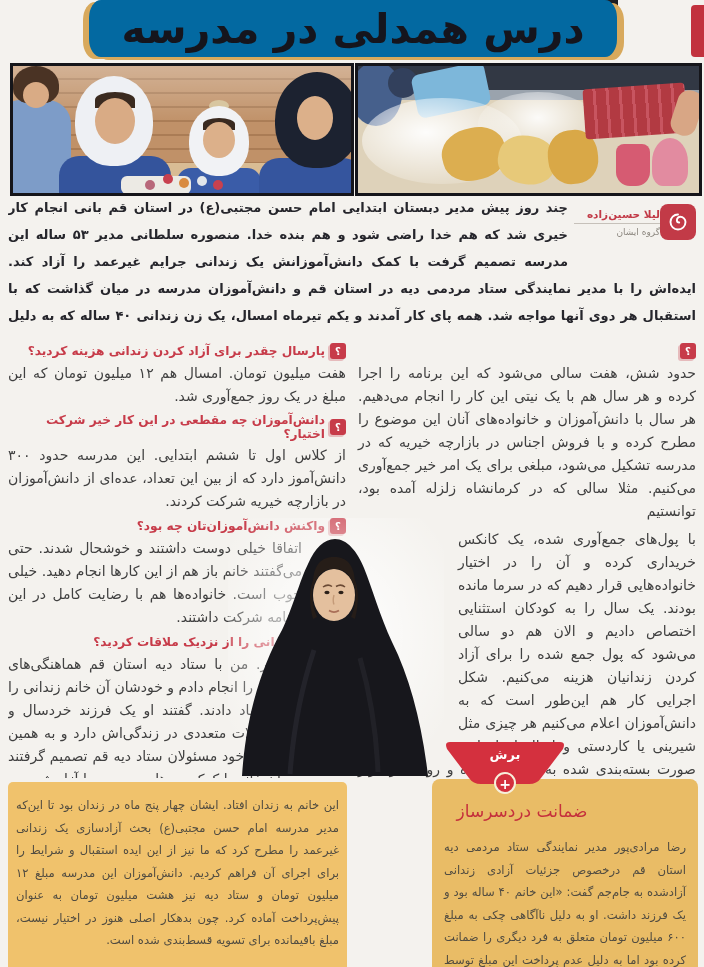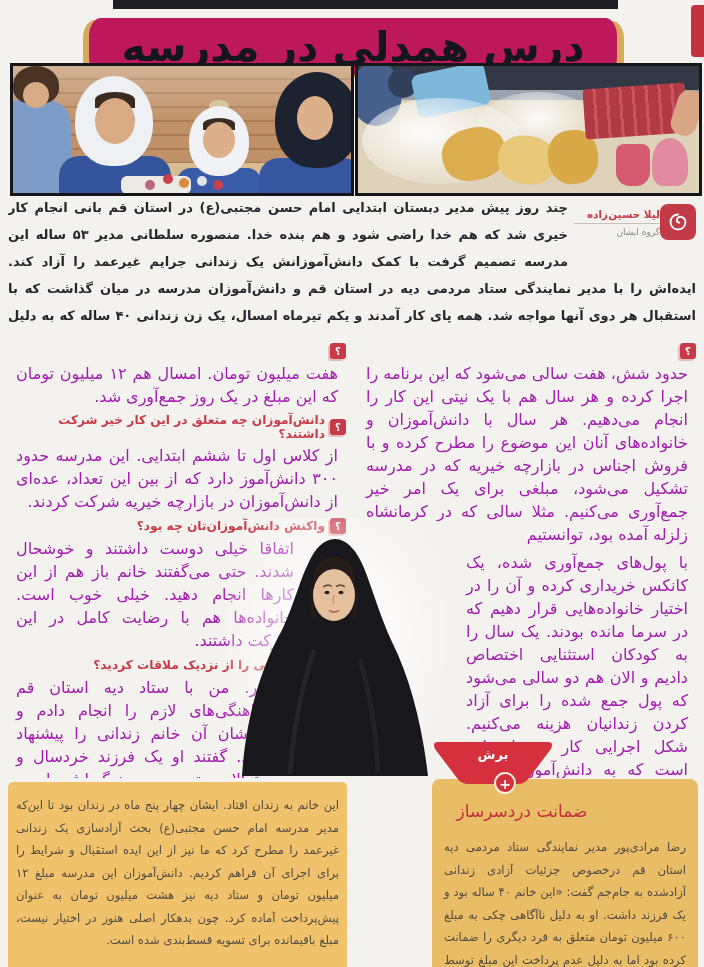--- a/index.html
+++ b/index.html
@@ -2,21 +2,21 @@
 <html lang="fa"><head>
 <meta charset="utf-8">
 <style>
   html,body{margin:0;padding:0;background:#e7e4df;}
   .page{position:relative;width:704px;height:967px;margin:0 auto;background:#f4f2ee;overflow:hidden;
         direction:rtl;font-family:"DejaVu Sans",sans-serif;}
 
   
   .topbar{position:absolute;left:113px;top:0;width:505px;height:9px;background:#1d1d22;}
   .top-red{position:absolute;right:0;top:5px;width:13px;height:52px;background:#c2323e;border-radius:4px 0 0 4px;}
-  .headline-band{position:absolute;left:89px;top:18px;width:528px;height:57px;background:#be185d;
+  .headline-band{position:absolute;left:89px;top:0;width:528px;height:57px;background:#0369a1;
         border-radius:12px/18px;display:flex;align-items:center;justify-content:center;
         box-shadow:7px 3px 0 #d8a95c,-6px 2px 0 #d8a95c;}
   .headline-band h1{margin:0;font-size:41px;font-weight:bold;color:#15151d;white-space:nowrap;}
 
   
   .photo{position:absolute;top:63px;height:127px;border:3px solid #15151a;
          box-shadow:inset 0 0 0 3px #f6f3ee;overflow:hidden;background:#cbb underline;}
   .photo-left{left:10px;width:338px;}
   .photo-right{left:355px;width:341px;}
   .photo div{position:absolute;}
@@ -75,36 +75,36 @@
 
   
   .qa{position:absolute;top:338px;left:8px;right:8px;height:440px;overflow:hidden;}
   .col{position:absolute;top:0;width:338px;}
   .col-right{right:0;} .col-left{left:0;}
   .q-row{display:flex;align-items:center;gap:5px;margin:5px 0 3px;}
   .q-icon{flex:0 0 16px;width:16px;height:16px;background:#c73b49;color:#fff;border-radius:3px;
       font-size:10px;font-weight:bold;display:flex;align-items:center;justify-content:center;
       box-shadow:-2px 2px 0 rgba(199,59,73,.3);}
   .q-text{color:#c73b49;font-weight:bold;font-size:12.2px;}
-  .answer{margin:0 8px 5px;font-size:16px;line-height:23px;color:#a21caf;text-align:justify;}
+  .answer{margin:0 0 5px;font-size:14px;line-height:23px;color:#404040;text-align:justify;}
   .spacer-img-left{float:left;width:92px;height:210px;margin-right:8px;}
   .spacer-img-right-sm{float:right;width:38px;height:76px;margin-left:6px;}
   .spacer-img-right{float:right;width:58px;height:160px;margin-left:7px;}
 
   
   .chador{position:absolute;left:228px;top:518px;width:216px;height:258px;z-index:3;}
 
   
   .note-left{position:absolute;left:8px;top:782px;width:339px;height:194px;background:#f0c26c;
       border-radius:5px;padding:12px 8px;box-sizing:border-box;overflow:hidden;}
   .note-left p{margin:0;font-size:11.6px;line-height:22.5px;color:#514c41;text-align:justify;}
 
   .cutout{position:absolute;left:432px;top:779px;width:266px;height:200px;background:#e9bc66;
       border-radius:8px;box-sizing:border-box;padding:0 12px;}
-  .shield{position:absolute;top:-37px;left:0;width:122px;height:42px;}
+  .shield{position:absolute;top:-37px;left:12px;width:122px;height:42px;}
   .shield-label{position:absolute;top:5px;left:0;width:122px;text-align:center;color:#fff;
       font-size:13px;font-weight:bold;}
   .plus-badge{position:absolute;top:-7px;left:62px;width:22px;height:22px;background:#d4303e;
       border:2px solid #f7efdb;border-radius:50%;color:#fff;font-weight:bold;font-size:14px;
       line-height:21px;text-align:center;box-sizing:border-box;z-index:2;}
   .cutout-title{position:absolute;top:22px;left:8px;width:164px;text-align:center;
       color:#c5303c;font-size:17px;font-weight:normal;}
   .cutout-body{margin:0;padding-top:57px;font-size:11.6px;line-height:22.5px;color:#514c41;text-align:justify;}
 </style>
 </head>
@@ -183,25 +183,26 @@
       <p class="answer">حدود شش، هفت سالی می‌شود که این برنامه را اجرا کرده و هر سال هم با یک نیتی این کار را انجام می‌دهیم. هر سال با دانش‌آموزان و خانواده‌های آنان این موضوع را مطرح کرده و با فروش اجناس در بازارچه خیریه که در مدرسه تشکیل می‌شود، مبلغی برای یک امر خیر جمع‌آوری می‌کنیم. مثلا سالی که در کرمانشاه زلزله آمده بود، توانستیم</p>
       <p class="answer">
         <span class="spacer-img-left"></span>
         <span>با پول‌های جمع‌آوری شده، یک کانکس خریداری کرده و آن را در اختیار خانواده‌هایی قرار دهیم که در سرما مانده بودند. یک سال را به کودکان استثنایی اختصاص دادیم و الان هم دو سالی می‌شود که پول جمع شده را برای آزاد کردن زندانیان هزینه می‌کنیم. شکل اجرایی کار هم این‌طور است که به دانش‌آموزان اعلام می‌کنیم هر چیزی مثل شیرینی یا کاردستی و امثال اینها را به صورت بسته‌بندی شده به مدرسه آورده و روی میز قرار دهند. تعدادی از دانش‌آموزان فروشنده هستند و عده‌ای دیگر خریدار، آنهایی هم که کالایی برای فروش نداشته‌اند، در حد توانایی خود مبلغی را پرداخت می‌کنند.</span>
       </p>
     </div>
 
     <div class="col col-left">
       <div class="q-row">
         <span class="q-icon">؟</span>
+        <span class="q-text">پارسال چقدر برای آزاد کردن زندانی هزینه کردید؟</span>
       </div>
       <p class="answer">هفت میلیون تومان. امسال هم ۱۲ میلیون تومان که این مبلغ در یک روز جمع‌آوری شد.</p>
       <div class="q-row">
         <span class="q-icon">؟</span>
-        <span class="q-text">دانش‌آموزان چه متعلق در این کار خیر شرکت داشتند؟</span>
+        <span class="q-text">دانش‌آموزان چه مقطعی در این کار خیر شرکت اختیار؟</span>
       </div>
       <p class="answer">از کلاس اول تا ششم ابتدایی. این مدرسه حدود ۳۰۰ دانش‌آموز دارد که از بین این تعداد، عده‌ای از دانش‌آموزان در بازارچه خیریه شرکت کردند.</p>
       <div class="q-row">
         <span class="q-icon">؟</span>
         <span class="q-text">واکنش دانش‌آموزان‌تان چه بود؟</span>
       </div>
       <p class="answer">
         <span class="spacer-img-right-sm"></span>
         <span>اتفاقا خیلی دوست داشتند و خوشحال شدند. حتی می‌گفتند خانم باز هم از این کارها انجام دهید. خیلی خوب است. خانواده‌ها هم با رضایت کامل در این برنامه شرکت داشتند.</span>
       </p>

